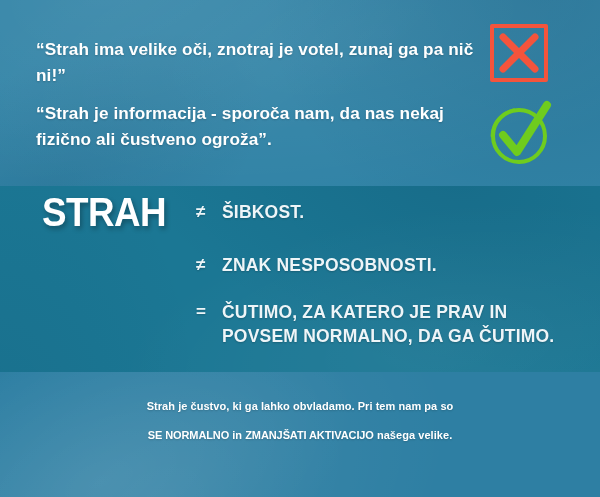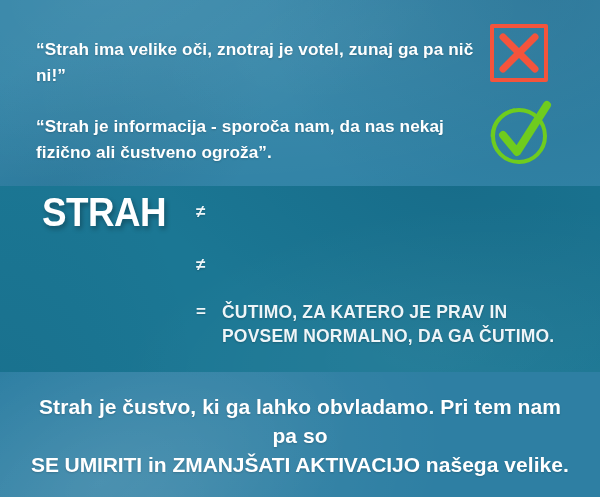--- a/index.html
+++ b/index.html
@@ -69,21 +69,21 @@
     left: 36px;
     width: 440px;
     color: #ffffff;
     font-size: 17.2px;
     line-height: 26px;
     font-weight: 600;
     letter-spacing: .1px;
     text-shadow: 0 1px 2px rgba(0,0,0,.18);
   }
   #quote-1 { top: 36px; }
-  #quote-2 { top: 113px; }
+  #quote-2 { top: 100px; }
 
   
   #x-mark-wrap {
     position: absolute;
     left: 488px;
     top: 22px;
     width: 62px;
     height: 62px;
   }
   #check-mark-wrap {
@@ -136,21 +136,21 @@
   #eq-row-3 { top: 300px; }
 
   
   #closing {
     position: absolute;
     left: 30px;
     top: 392px;
     width: 540px;
     text-align: center;
     color: #ffffff;
-    font-size: 21px;
+    font-size: 11px;
     line-height: 29px;
     font-weight: 600;
     letter-spacing: .05px;
     text-shadow: 0 1px 2px rgba(0,0,0,.18);
   }
   #closing b {
     font-weight: 800;
     letter-spacing: -0.1px;
   }
   .nowrapline { display: block; }
@@ -192,30 +192,32 @@
       <circle cx="33" cy="38" r="26" fill="none" stroke="#6fcc1e" stroke-width="4"></circle>
       <path d="M6 38 a27 27 0 0 1 22 -26" fill="none" stroke="#6fcc1e" stroke-width="3" stroke-linecap="round" opacity="0.85"></path>
       <path d="M17 37 L31 54 L61 7" fill="none" stroke="#6fcc1e" stroke-width="8" stroke-linecap="round" stroke-linejoin="round"></path>
     </svg>
   </div>
 
   <div id="strah-word">STRAH</div>
 
   <div class="eq-row" id="eq-row-1">
     <span class="eq-sign">≠</span>
+    <span class="eq-text">ŠIBKOST.</span>
   </div>
 
   <div class="eq-row" id="eq-row-2">
     <span class="eq-sign">≠</span>
+    <span class="eq-text">ZNAK NESPOSOBNOSTI.</span>
   </div>
 
   <div class="eq-row" id="eq-row-3">
     <span class="eq-sign">=</span>
     <span class="eq-text">ČUTIMO, ZA KATERO JE PRAV IN
 POVSEM NORMALNO, DA GA ČUTIMO.</span>
   </div>
 
   <div id="closing">
     <span class="nowrapline"><span>Strah je čustvo, ki ga lahko obvladamo. Pri tem nam pa so</span></span>
-    <span class="nowrapline"><b>SE UMIRITI</b><span> in </span><b>ZMANJŠATI AKTIVACIJO</b><span> našega velike.</span></span>
+    <span class="nowrapline"><b>SE NORMALNO</b><span> in </span><b>ZMANJŠATI AKTIVACIJO</b><span> našega velike.</span></span>
   </div>
 
 </div>
 
 </body></html>

